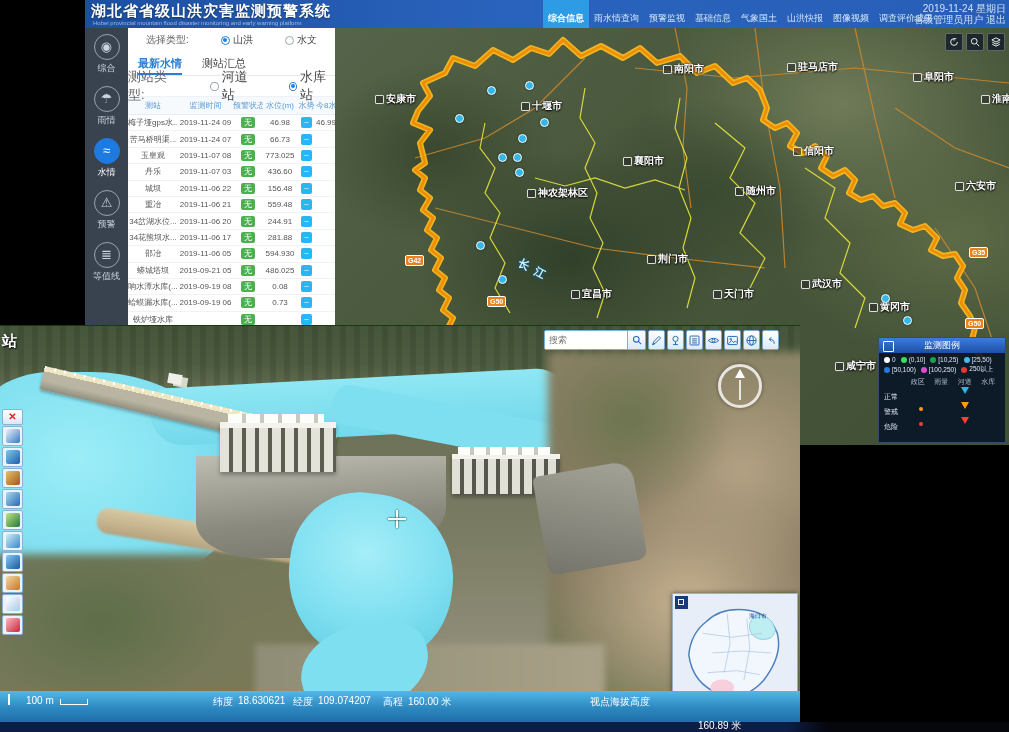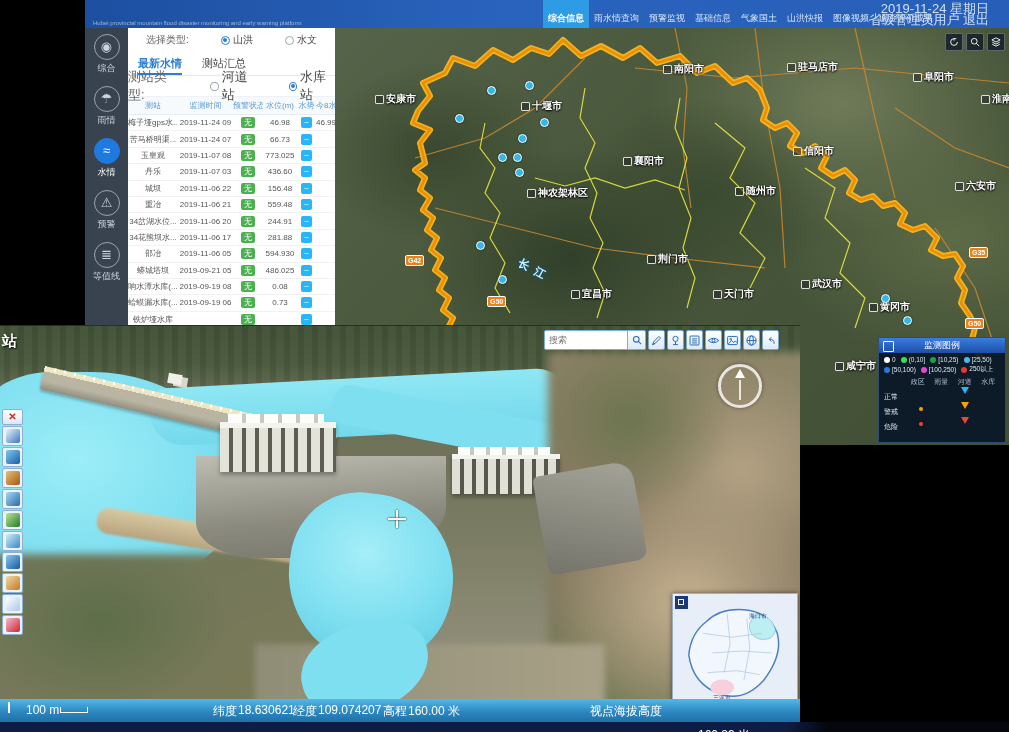--- a/index.html
+++ b/index.html
@@ -7,21 +7,21 @@
          font-family:"Liberation Sans",sans-serif;-webkit-font-smoothing:antialiased;}
   
   .header{position:absolute;left:85px;top:0;width:924px;height:28px;
           background:linear-gradient(90deg,#1c4fa0,#2a63bd 45%,#275fb8);}
   .title{position:absolute;left:6px;top:2px;font-size:15px;font-weight:bold;color:#fff;
          letter-spacing:1px;text-shadow:0 1px 2px rgba(0,0,0,.45);white-space:nowrap;}
   .subtitle{position:absolute;left:8px;top:20px;font-size:6px;color:rgba(255,255,255,.55);white-space:nowrap;}
   .nav{position:absolute;left:458px;top:0;height:28px;display:flex;}
   .nav-item{padding:4px 5px;line-height:28px;font-size:9px;color:#d6e6f8;cursor:pointer;white-space:nowrap;}
   .nav-item.active{background:#2d9ce5;color:#fff;font-weight:bold;}
-  .userbox{position:absolute;right:20px;top:3px;text-align:right;font-size:13px;color:#cfe0f5;line-height:11px;white-space:nowrap;}
+  .userbox{position:absolute;right:3px;top:3px;text-align:right;font-size:10px;color:#cfe0f5;line-height:11px;white-space:nowrap;}
   
   .sidebar{position:absolute;left:85px;top:28px;width:43px;height:297px;background:#39434f;
            display:flex;flex-direction:column;align-items:center;padding-top:6px;box-sizing:border-box;}
   .side-item{width:100%;height:52px;display:flex;flex-direction:column;align-items:center;cursor:pointer;}
   .side-icon{width:26px;height:26px;border:1.5px solid #97a4b2;border-radius:50%;color:#c9d4e0;
              font-size:13px;line-height:24px;text-align:center;box-sizing:border-box;}
   .side-item.active .side-icon{background:#1f7ae0;border-color:#1f7ae0;color:#fff;}
   .side-label{font-size:9px;color:#c9d4e0;margin-top:2px;}
   .side-item.active .side-label{color:#fff;}
   
@@ -159,34 +159,35 @@
   .fx-close{height:16px;background:linear-gradient(#fff,#dce8f4);border:1px solid #8ab0d4;border-radius:2px;
      color:#e02020;font-weight:bold;font-size:10px;line-height:14px;text-align:center;cursor:pointer;box-sizing:border-box;}
   .fx{height:20px;border:1px solid #8ab0d4;border-radius:2px;background:#eaf2fa;display:flex;align-items:center;
      justify-content:center;cursor:pointer;padding:0;box-sizing:border-box;width:100%;}
   .fx-inner{width:14px;height:14px;border-radius:2px;display:block;}
   .inset{position:absolute;left:672px;top:267px;width:126px;height:118px;background:#e8eef8;
      border:1px solid #9ab0cc;box-shadow:0 0 5px rgba(0,0,0,.5);z-index:9;box-sizing:border-box;}
   .inset-corner{position:absolute;left:2px;top:2px;width:13px;height:13px;background:#1a3a7a;z-index:2;}
   .inset-corner::after{content:'';position:absolute;left:3px;top:3px;width:6px;height:6px;border:1px solid #fff;box-sizing:border-box;}
   .inset-label{position:absolute;font-size:6px;color:#2a4a8a;z-index:2;white-space:nowrap;}
-  .vstatus{position:absolute;left:0;bottom:0;width:800px;height:23px;z-index:10;
-     background:linear-gradient(180deg,#53b7e8,#2d88c0 55%,#1f6fa8);color:#fff;font-size:12px;text-align:center;}
+  .vstatus{position:absolute;left:0;bottom:0;width:800px;height:31px;z-index:10;
+     background:linear-gradient(180deg,#53b7e8,#2d88c0 55%,#1f6fa8);color:#fff;font-size:10px;text-align:center;}
   .vstatus span{position:absolute;top:4px;white-space:nowrap;}
   .cursor-tick{width:2px;height:11px;background:#fff;top:3px !important;}
   .ruler{left:60px;top:8px !important;width:26px;height:5px;border-left:1px solid #fff;border-right:1px solid #fff;border-bottom:1px solid #fff;}
   .bottom-strip{position:absolute;left:0;top:722px;width:1009px;height:10px;
      background:linear-gradient(90deg,#0e1d46 0%,#0e1d46 78%,#05070d 82%,#05070d 100%);}
 </style>
 </head>
 <body>
 
 <div class="stage">
 
   <div class="header">
+    <div class="title">湖北省省级山洪灾害监测预警系统</div>
     <div class="subtitle">Hubei provincial mountain flood disaster monitoring and early warning platform</div>
     <div class="nav" id="nav">
         <div class="nav-item active">综合信息</div>
         <div class="nav-item">雨水情查询</div>
         <div class="nav-item">预警监视</div>
         <div class="nav-item">基础信息</div>
         <div class="nav-item">气象国土</div>
         <div class="nav-item">山洪快报</div>
         <div class="nav-item">图像视频</div>
         <div class="nav-item">调查评价成果</div>

